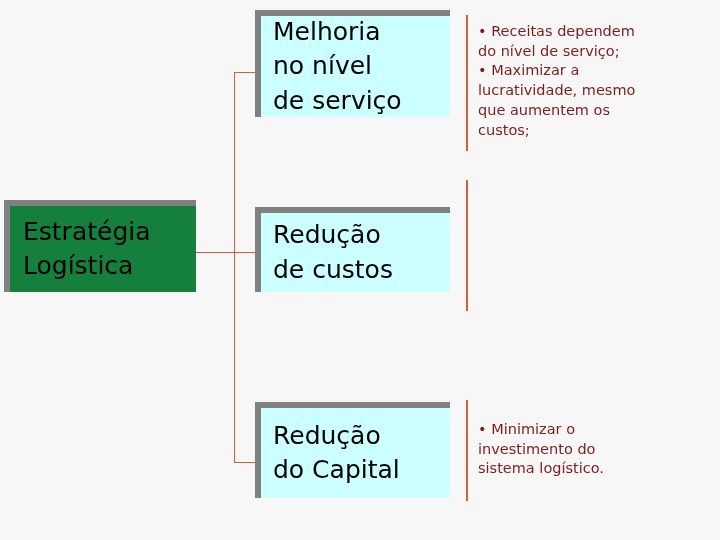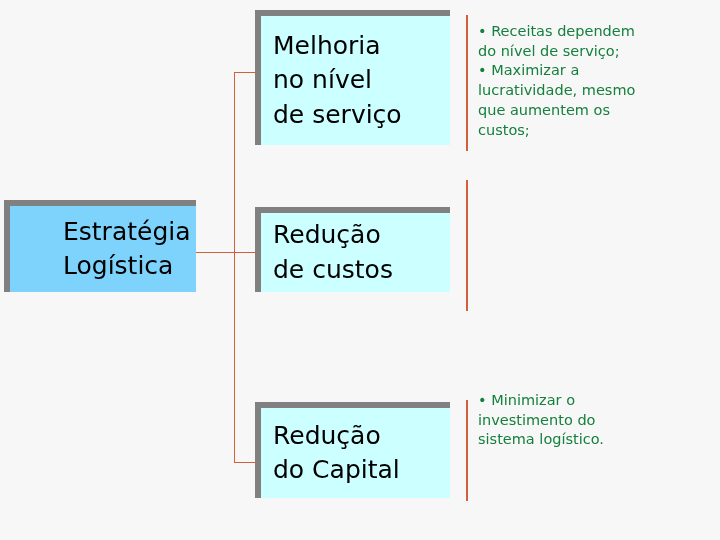--- a/index.html
+++ b/index.html
@@ -51,36 +51,36 @@
     left: 6px;
     top: 6px;
     width: calc(100% - 6px);
     height: calc(100% - 6px);
     box-sizing: border-box;
     display: flex;
     flex-direction: column;
     justify-content: center;
   }
   .box.cyan .face { background: #ccffff; }
-  .box.yellow .face { background: #7dd3fc; padding-left: 40px; }
+  .box.yellow .face { background: #15803d; }
 
   .box .label {
     font-size: 25px;
     line-height: 1.38;
     color: #000000;
     padding-left: 12px;
     white-space: pre-line;
     letter-spacing: 0px;
   }
   .box.yellow .label { padding-left: 13px; }
 
   
   .note {
     position: absolute;
-    color: #15803d;
+    color: #7f1d1d;
     font-size: 14.5px;
     line-height: 1.36;
     white-space: pre-line;
   }
 </style>
 </head>
 <body>
 
 <div id="canvas">
 
@@ -99,21 +99,21 @@
   <div class="rule" style="left:466px; top:400px; height:101px;"></div>
 
   <div class="box yellow" style="left:4px; top:200px; width:192px; height:92px;">
     <div class="shadow"></div>
     <div class="face">
       <div class="label">Estratégia
 Logística</div>
     </div>
   </div>
 
-  <div class="box cyan" style="left:255px; top:10px; width:195px; height:135px;">
+  <div class="box cyan" style="left:255px; top:10px; width:195px; height:107px;">
     <div class="shadow"></div>
     <div class="face">
       <div class="label">Melhoria
 no nível
 de serviço</div>
     </div>
   </div>
 
   <div class="note" style="left:478px; top:22px; width:232px;">• Receitas dependem
 do nível de serviço;
@@ -132,17 +132,17 @@
 
 
   <div class="box cyan" style="left:255px; top:402px; width:195px; height:96px;">
     <div class="shadow"></div>
     <div class="face">
       <div class="label">Redução
 do Capital</div>
     </div>
   </div>
 
-  <div class="note" style="left:478px; top:391px; width:232px;">• Minimizar o
+  <div class="note" style="left:478px; top:420px; width:232px;">• Minimizar o
 investimento do
 sistema logístico.</div>
 
 </div>
 
 </body></html>

